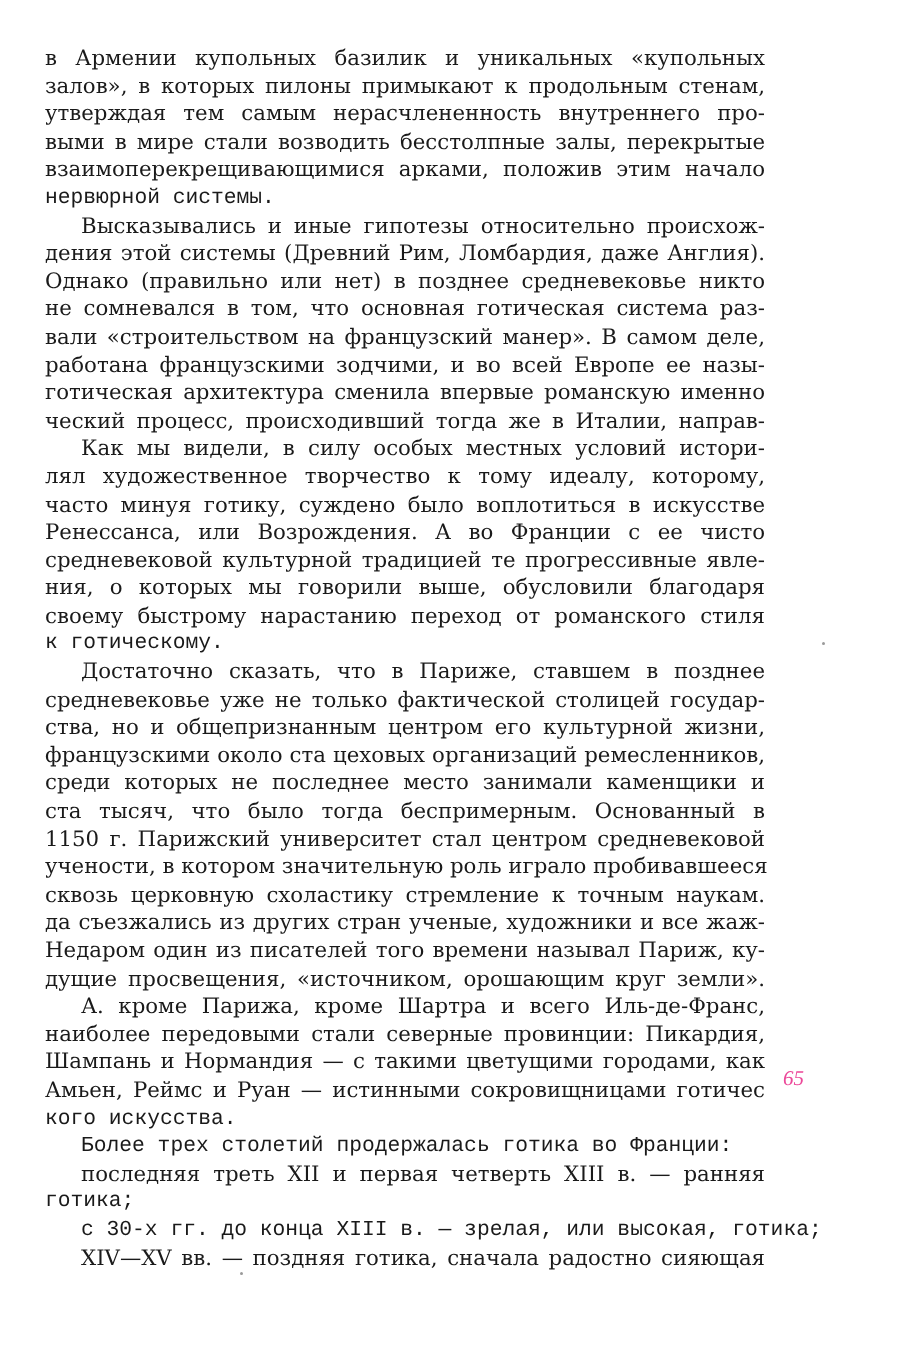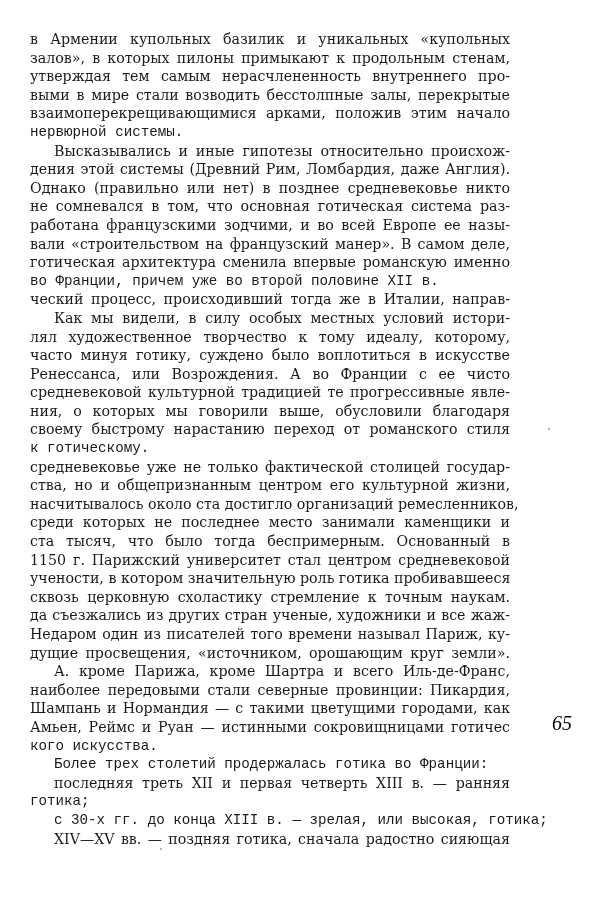--- a/index.html
+++ b/index.html
@@ -47,26 +47,26 @@
     }
     .para {
       margin: 0;
       padding: 0;
     }
     .para + .para {
       margin-top: 0px;
     }
     .page-number {
       position: absolute;
-      left: 552px;
+      left: 522px;
       top: 712px;
       font-style: italic;
-      font-size: 20px;
+      font-size: 14px;
       font-family: "Liberation Serif", "DejaVu Serif", serif;
-      color: #000000;
+      color: #ec4899;
     }
     .speck {
       position: absolute;
       width: 2px;
       height: 2px;
       background: #9a9a9a;
       border-radius: 1px;
     }
   </style>
 </head>
@@ -82,46 +82,46 @@
       <span class="line">выми в мире стали возводить бесстолпные залы, перекрытые</span>
       <span class="line">взаимоперекрещивающимися арками, положив этим начало</span>
       <span class="line last">нервюрной системы.</span>
     </div>
 
     <div class="para">
       <span class="line indent">Высказывались и иные гипотезы относительно происхож-</span>
       <span class="line">дения этой системы (Древний Рим, Ломбардия, даже Англия).</span>
       <span class="line">Однако (правильно или нет) в позднее средневековье никто</span>
       <span class="line">не сомневался в том, что основная готическая система раз-</span>
+      <span class="line">вали «строительством на французский манер». В самом деле,</span>
       <span class="line">работана французскими зодчими, и во всей Европе ее назы-</span>
-      <span class="line">вали «строительством на французский манер». В самом деле,</span>
       <span class="line">готическая архитектура сменила впервые романскую именно</span>
-      <span class="line last">во Франции, причем уже во второй половине XII в.</span>
     </div>
 
     <div class="para">
       <span class="line">ческий процесс, происходивший тогда же в Италии, направ-</span>
       <span class="line indent">Как мы видели, в силу особых местных условий истори-</span>
       <span class="line">лял художественное творчество к тому идеалу, которому,</span>
       <span class="line">часто минуя готику, суждено было воплотиться в искусстве</span>
       <span class="line">Ренессанса, или Возрождения. А во Франции с ее чисто</span>
       <span class="line">средневековой культурной традицией те прогрессивные явле-</span>
       <span class="line">ния, о которых мы говорили выше, обусловили благодаря</span>
       <span class="line">своему быстрому нарастанию переход от романского стиля</span>
       <span class="line last">к готическому.</span>
     </div>
 
     <div class="para">
+      <span class="line indent">Достаточно сказать, что в Париже, ставшем в позднее</span>
       <span class="line">средневековье уже не только фактической столицей государ-</span>
       <span class="line">ства, но и общепризнанным центром его культурной жизни,</span>
-      <span class="line">насчитывалось около ста достигло организаций ремесленников,</span>
+      <span class="line">французскими около ста цеховых организаций ремесленников,</span>
       <span class="line">среди которых не последнее место занимали каменщики и</span>
       <span class="line">ста тысяч, что было тогда беспримерным. Основанный в</span>
       <span class="line">1150 г. Парижский университет стал центром средневековой</span>
-      <span class="line">учености, в котором значительную роль готика пробивавшееся</span>
+      <span class="line">учености, в котором значительную роль играло пробивавшееся</span>
       <span class="line">сквозь церковную схоластику стремление к точным наукам.</span>
       <span class="line">да съезжались из других стран ученые, художники и все жаж-</span>
       <span class="line">Недаром один из писателей того времени называл Париж, ку-</span>
       <span class="line">дущие просвещения, «источником, орошающим круг земли».</span>
     </div>
 
     <div class="para">
       <span class="line indent">А. кроме Парижа, кроме Шартра и всего Иль-де-Франс,</span>
       <span class="line">наиболее передовыми стали северные провинции: Пикардия,</span>
       <span class="line">Шампань и Нормандия — с такими цветущими городами, как</span>

